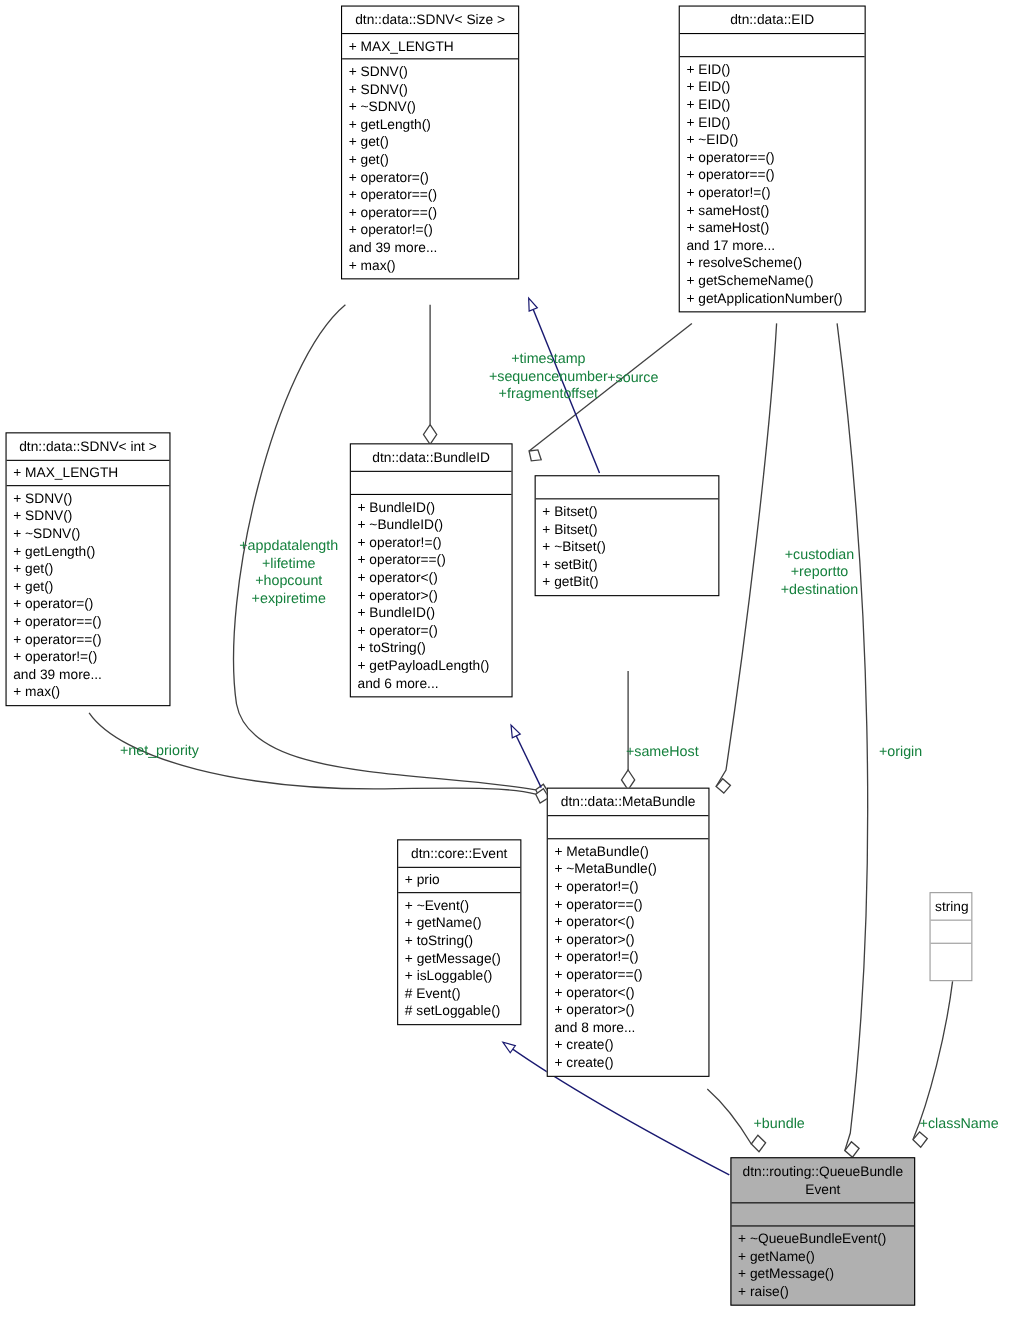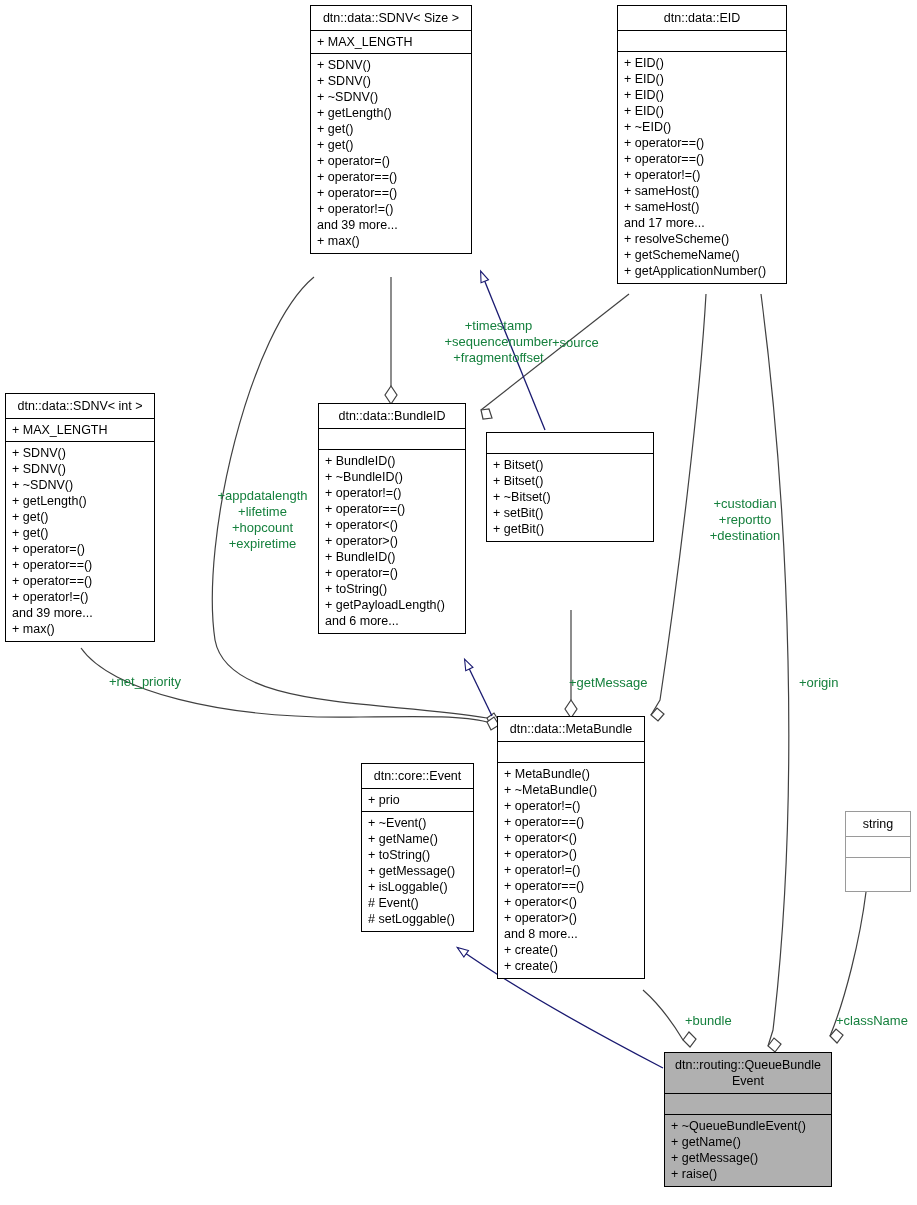--- a/index.html
+++ b/index.html
@@ -260,21 +260,21 @@
       <div class="mem">+ ~Event()</div>
       <div class="mem">+ getName()</div>
       <div class="mem">+ toString()</div>
       <div class="mem">+ getMessage()</div>
       <div class="mem">+ isLoggable()</div>
       <div class="mem"># Event()</div>
       <div class="mem"># setLoggable()</div>
     </div>
   </div>
 
-  <div class="uml-box soft" style="left:845px; top:811px; width:66px;">
+  <div class="uml-box soft" style="left:845px; top:811px; width:39px;">
     <div class="box-title">string</div>
     <div class="box-attrs empty"></div>
     <div class="box-ops" style="height:26px;"></div>
   </div>
 
   <div class="uml-box filled" style="left:664px; top:1052px; width:168px;">
     <div class="box-title">dtn::routing::QueueBundle
 Event</div>
     <div class="box-attrs empty"></div>
     <div class="box-ops">
@@ -295,21 +295,21 @@
 +reportto
 +destination</div>
 
   <div class="edge-label center" style="left:205px; top:488px; width:115px;">+appdatalength
 +lifetime
 +hopcount
 +expiretime</div>
 
   <div class="edge-label" style="left:109px; top:674px;">+net_priority</div>
 
-  <div class="edge-label" style="left:569px; top:675px;">+getMessage</div>
+  <div class="edge-label" style="left:569px; top:675px;">+sameHost</div>
 
   <div class="edge-label" style="left:799px; top:675px;">+origin</div>
 
   <div class="edge-label" style="left:685px; top:1013px;text-align:right;">+bundle</div>
 
   <div class="edge-label" style="left:836px; top:1013px;">+className</div>
 
 </div>
 
 </body></html>

